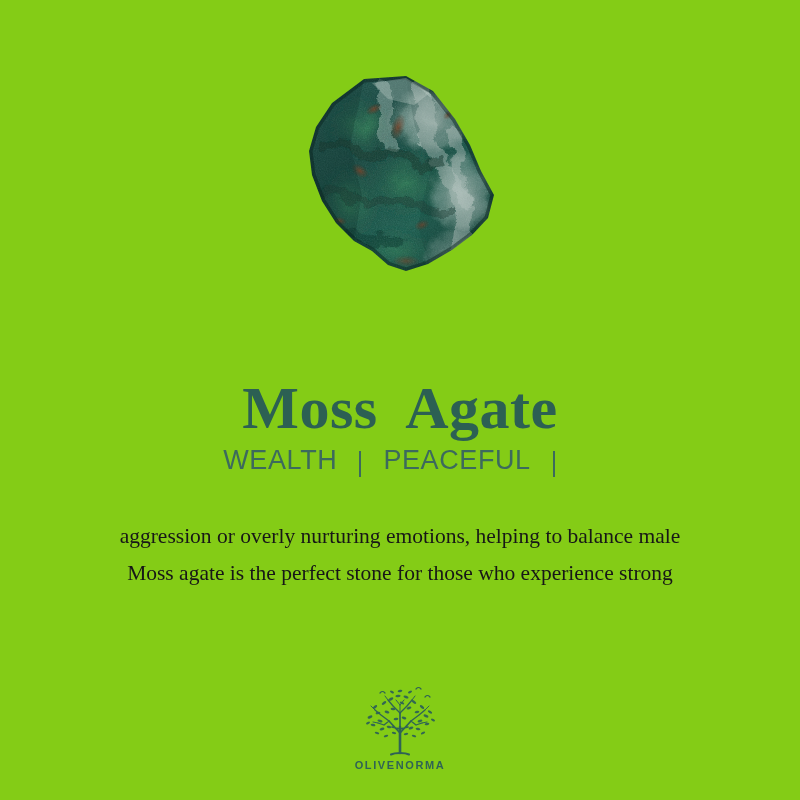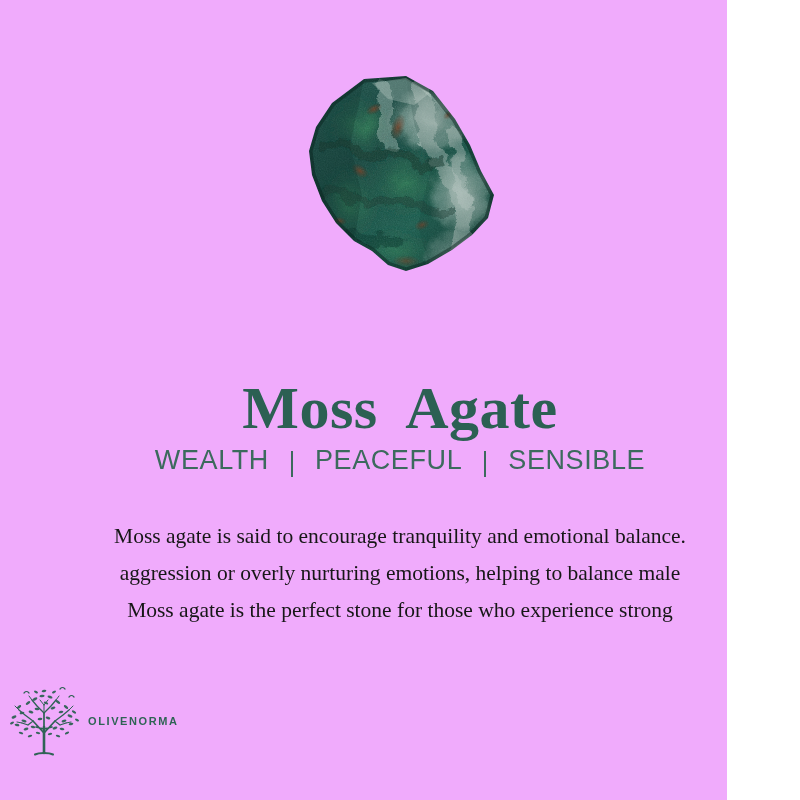--- a/index.html
+++ b/index.html
@@ -10,23 +10,23 @@
   }
   body {
     width: 800px;
     height: 800px;
     overflow: hidden;
     font-family: "Liberation Serif", "DejaVu Serif", serif;
     -webkit-font-smoothing: antialiased;
   }
   .page {
     position: relative;
-    width: 727px;
+    width: 800px;
     height: 800px;
-    background: #f0abfc;
+    background: #84cc16;
     box-sizing: border-box;
   }
 
   
   .stone-wrap {
     position: absolute;
     left: 0;
     top: 70px;
     width: 800px;
     height: 210px;
@@ -103,21 +103,21 @@
     white-space: nowrap;
   }
 
   
   .brand {
     position: absolute;
     left: 0;
     top: 683px;
     width: 800px;
     display: flex;
-    flex-direction: row;
+    flex-direction: column;
     align-items: center;
   }
   .brand-mark {
     display: block;
     width: 88px;
     height: 74px;
   }
   .brand-name {
     margin-top: 2px;
     font-family: "Liberation Sans", "DejaVu Sans", sans-serif;
@@ -219,25 +219,23 @@
     </svg>
   </div>
 
   <h1 class="title">Moss  Agate</h1>
 
   <div class="subtitle">
     <span class="kw">WEALTH</span>
     <span class="sep"></span>
     <span class="kw">PEACEFUL</span>
     <span class="sep"></span>
-    <span class="kw">SENSIBLE</span>
   </div>
 
   <div class="body-copy">
-    <span class="line">Moss agate is said to encourage tranquility and emotional balance.</span>
     <span class="line">aggression or overly nurturing emotions, helping to balance male</span>
     <span class="line">Moss agate is the perfect stone for those who experience strong</span>
   </div>
 
   <div class="brand">
     <svg class="brand-mark" viewBox="0 0 88 74" aria-hidden="true">
       <g fill="none" stroke="#2f6355" stroke-linecap="round" stroke-linejoin="round">
 
         <path d="M44 70 L44 44" stroke-width="2.6"></path>
         <path d="M44 70 C40 70 37 70.5 35 71.5 M44 70 C48 70 51 70.5 53 71.5" stroke-width="2"></path>

